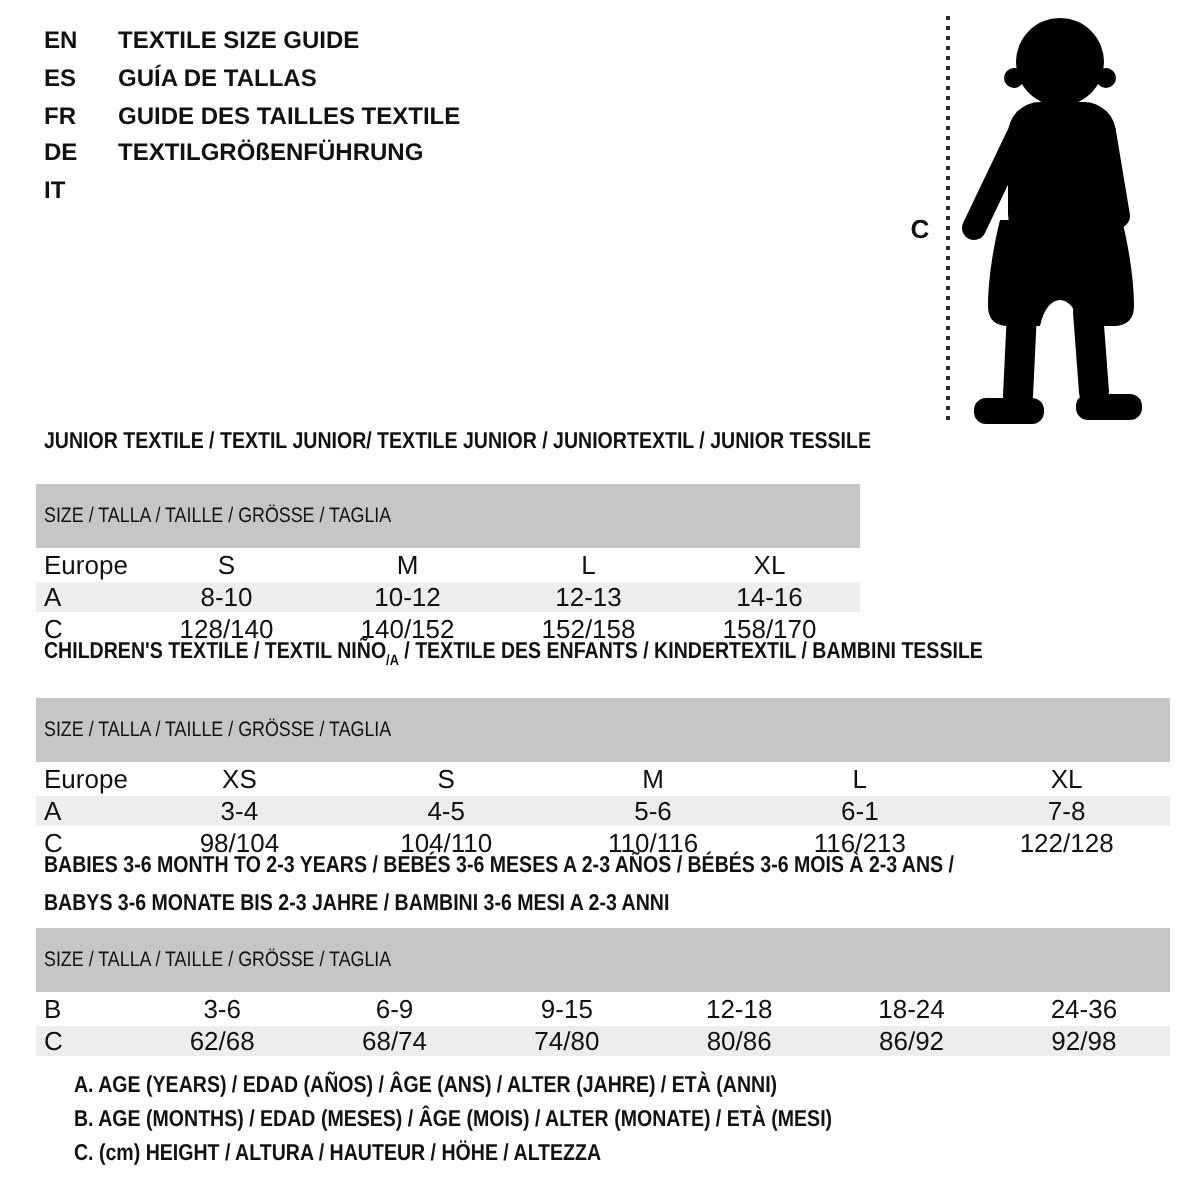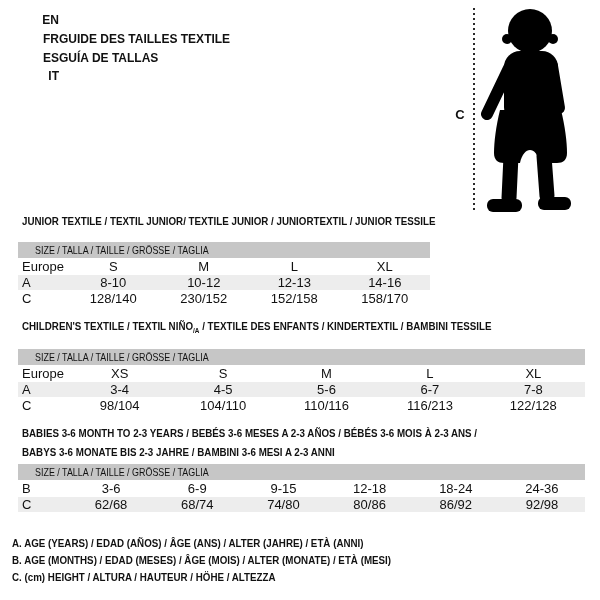--- a/index.html
+++ b/index.html
@@ -11,71 +11,76 @@
   html,body{margin:0;padding:0;}
   body{
     width:600px;height:600px;overflow:hidden;background:#ffffff;
     font-family:"Liberation Sans", sans-serif;color:var(--text);
     position:relative;
   }
   .page{position:absolute;inset:0;}
 
   
   .lang-block{position:absolute;left:22px;top:11px;}
-  .lang-row{display:flex;height:18.7px;align-items:center;font-weight:700;font-size:12px;text-align:right;}
+  .lang-row{display:flex;height:18.7px;align-items:center;font-weight:700;font-size:12px;}
   .lang-code{width:37px;}
   .lang-label{white-space:nowrap;}
 
   
   .measure-line{
     position:absolute;left:473px;top:8px;width:2px;height:202px;
     background:repeating-linear-gradient(to bottom,#2a2a2a 0 2px,transparent 2px 5px);
   }
   .figure-label{position:absolute;left:452px;top:107px;width:16px;text-align:center;
     font-weight:700;font-size:13px;}
   .baby{position:absolute;left:479px;top:6px;width:114px;height:206px;color:var(--silhouette);}
 
   
   .tbl-title{position:absolute;left:22px;font-weight:700;font-size:11.5px;white-space:nowrap;
     transform:scaleX(0.85);transform-origin:0 0;line-height:13px;}
   .tbl-title.two-line{line-height:18.5px;}
   .tbl{position:absolute;left:18px;}
-  .thead{height:16px;background:var(--bar-bg);margin-bottom:1px;display:flex;align-items:center;
-    padding-left:17px;font-size:10.5px;box-sizing:border-box;}
+  .thead{height:32px;background:var(--bar-bg);margin-bottom:1px;display:flex;align-items:center;
+    padding-left:4px;font-size:10.5px;box-sizing:border-box;}
   .cond{display:inline-block;transform:scaleX(0.85);transform-origin:0 50%;white-space:nowrap;}
   .trow{height:15px;margin-bottom:1px;display:flex;align-items:center;font-size:13px;}
   .trow.shade{background:var(--shade-bg);}
   .tlabel{width:50px;padding-left:4px;box-sizing:border-box;}
   .tcell{flex:1;text-align:center;}
   .t1-title{top:215px;} .t1-tbl{top:242px;width:412px;}
   .t2-title{top:320px;} .t2-tbl{top:349px;width:567px;}
   .t3-title{top:424px;} .t3-tbl{top:464px;width:567px;}
   sub{font-size:7.5px;}
 
   
-  .footnotes{position:absolute;left:12px;top:535px;}
+  .footnotes{position:absolute;left:37px;top:535px;}
   .footnote{font-weight:700;font-size:11.5px;line-height:17.2px;white-space:nowrap;
     transform:scaleX(0.85);transform-origin:0 0;}
 </style>
 </head>
 <body>
 
 <div class="page">
 
   <div class="lang-block">
     <div class="lang-row">
       <span class="lang-code">EN</span>
+      <span class="lang-label">TEXTILE SIZE GUIDE</span>
+    </div>
+    <div class="lang-row">
+      <span class="lang-code">ES</span>
+      <span class="lang-label">GUÍA DE TALLAS</span>
     </div>
     <div class="lang-row">
       <span class="lang-code">FR</span>
       <span class="lang-label">GUIDE DES TAILLES TEXTILE</span>
     </div>
     <div class="lang-row">
-      <span class="lang-code">ES</span>
-      <span class="lang-label">GUÍA DE TALLAS</span>
+      <span class="lang-code">DE</span>
+      <span class="lang-label">TEXTILGRÖßENFÜHRUNG</span>
     </div>
     <div class="lang-row">
       <span class="lang-code">IT</span>
     </div>
   </div>
 
   <div class="measure-line"></div>
   <div class="figure-label">C</div>
   <svg class="baby" viewBox="0 0 114 206" xmlns="http://www.w3.org/2000/svg" aria-hidden="true">
     <g fill="currentColor" stroke="none">
@@ -113,21 +118,21 @@
         <div class="trow shade">
           <span class="tlabel">A</span>
           <span class="tcell">8-10</span>
           <span class="tcell">10-12</span>
           <span class="tcell">12-13</span>
           <span class="tcell">14-16</span>
         </div>
         <div class="trow">
           <span class="tlabel">C</span>
           <span class="tcell">128/140</span>
-          <span class="tcell">230/152</span>
+          <span class="tcell">140/152</span>
           <span class="tcell">152/158</span>
           <span class="tcell">158/170</span>
         </div>
       </div>
   </div>
 
   <div class="tbl-title t2-title"><span>CHILDREN'S TEXTILE / TEXTIL NIÑO</span><sub>/A</sub><span> / TEXTILE DES ENFANTS / KINDERTEXTIL / BAMBINI TESSILE</span></div>
   <div class="tbl t2-tbl">
     <div class="thead">
       <span class="cond">SIZE / TALLA / TAILLE / GRÖSSE / TAGLIA</span>
@@ -139,21 +144,21 @@
           <span class="tcell">S</span>
           <span class="tcell">M</span>
           <span class="tcell">L</span>
           <span class="tcell">XL</span>
         </div>
         <div class="trow shade">
           <span class="tlabel">A</span>
           <span class="tcell">3-4</span>
           <span class="tcell">4-5</span>
           <span class="tcell">5-6</span>
-          <span class="tcell">6-7</span>
+          <span class="tcell">6-1</span>
           <span class="tcell">7-8</span>
         </div>
         <div class="trow">
           <span class="tlabel">C</span>
           <span class="tcell">98/104</span>
           <span class="tcell">104/110</span>
           <span class="tcell">110/116</span>
           <span class="tcell">116/213</span>
           <span class="tcell">122/128</span>
         </div>

